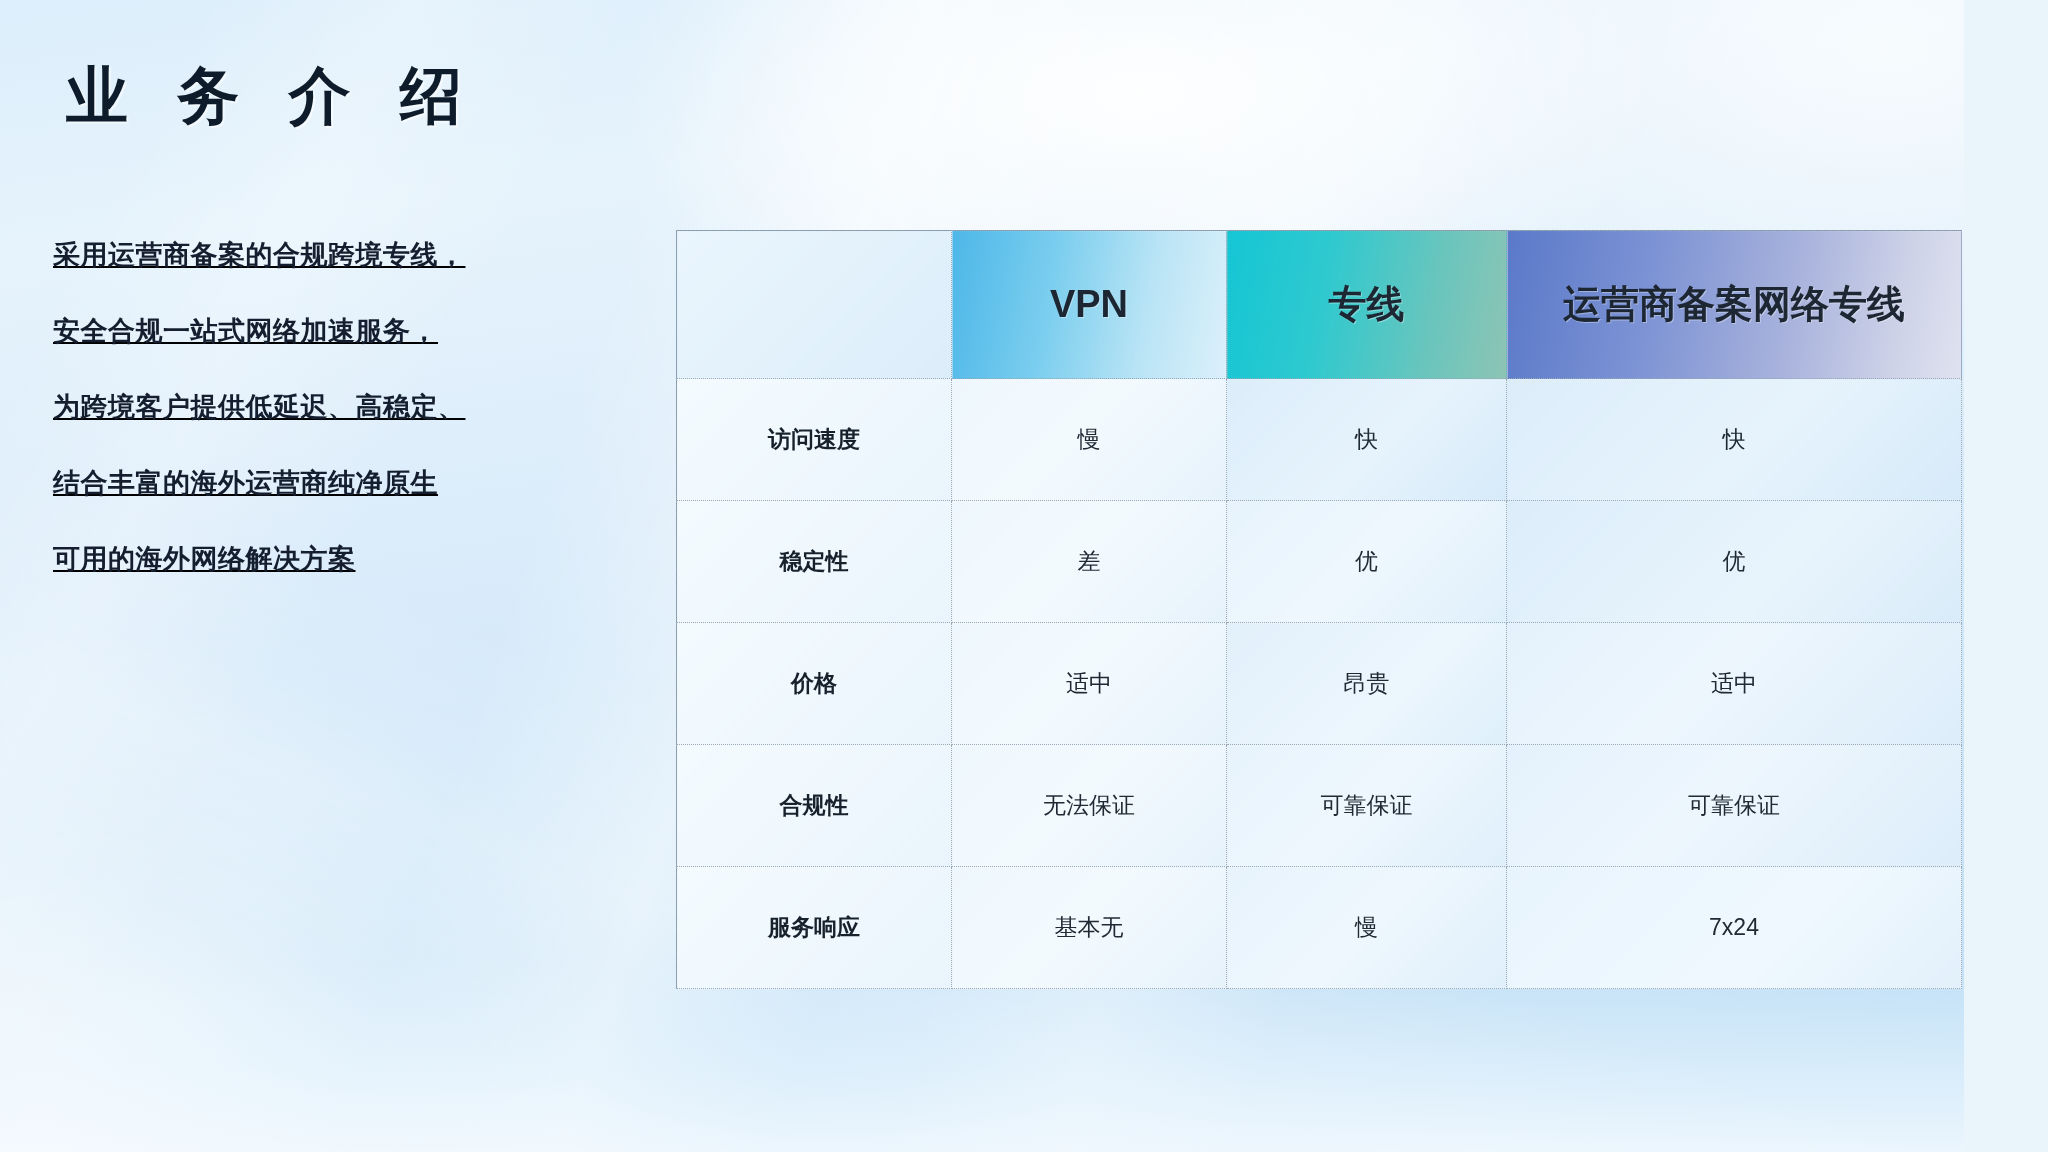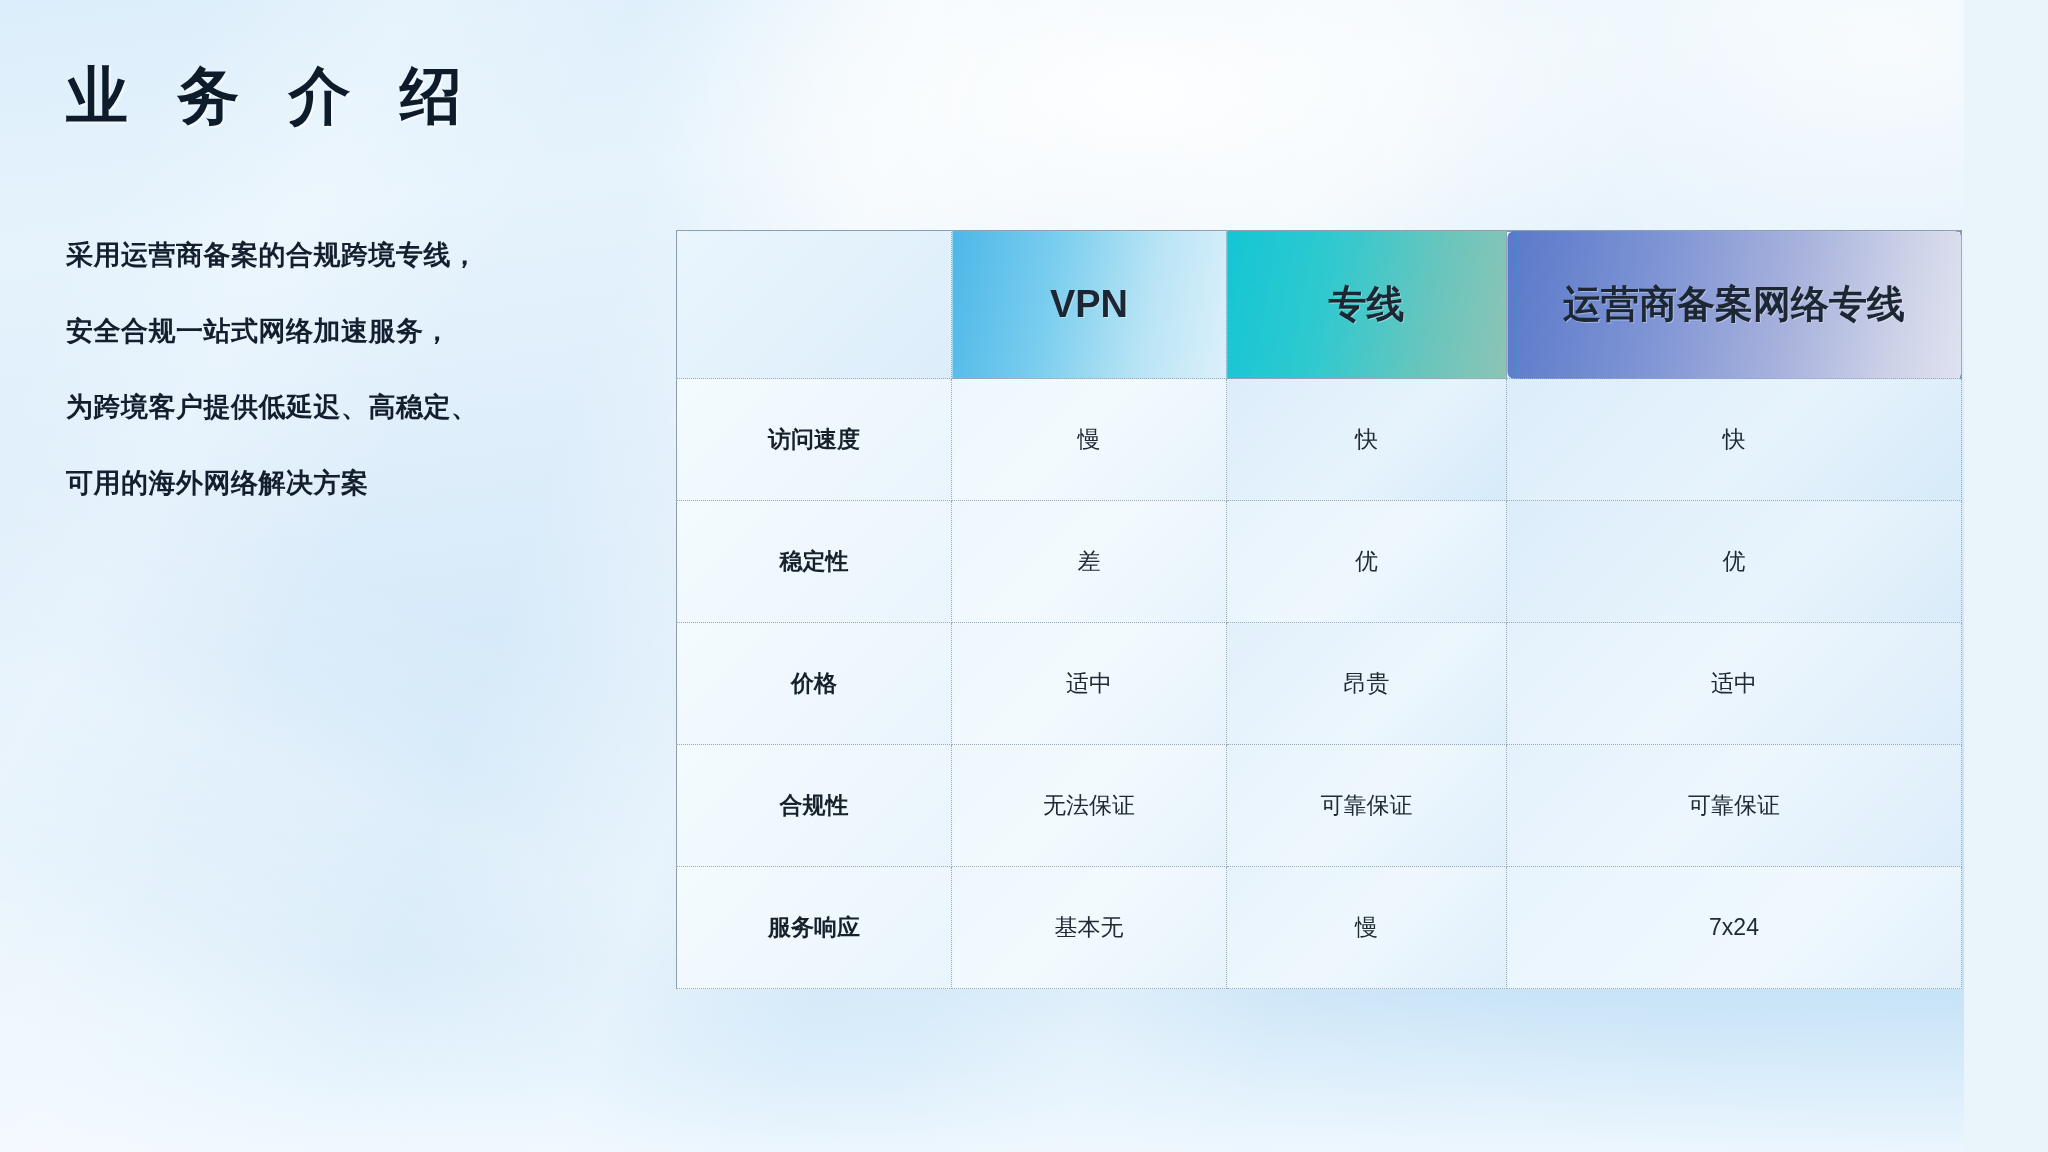--- a/index.html
+++ b/index.html
@@ -58,23 +58,24 @@
     color: #0d1b2a;
     letter-spacing: 16px;
     line-height: 1.1;
     text-shadow: 2px 2px 0 rgba(255,255,255,0.55);
     white-space: nowrap;
   }
 
   
   #intro {
     position: absolute;
-    left: 66px;
+    left: 53px;
     top: 242px;
     width: 570px;
+    text-decoration: underline;
   }
   .intro-line {
     font-size: 27px;
     font-weight: bold;
     color: #141e2e;
     line-height: 1.0;
     margin-bottom: 49px;
     letter-spacing: 0.5px;
     white-space: nowrap;
   }
@@ -115,21 +116,20 @@
   }
   th.h-vpn {
     background: linear-gradient(100deg, #4db7e8 0%, #79cdee 35%, #b9e4f5 70%, #dcf0fb 100%);
   }
   th.h-line {
     background: linear-gradient(100deg, #14c6d4 0%, #2fc9cf 35%, #69c5bd 72%, #8dc4b4 100%);
   }
   th.h-ops {
     background: linear-gradient(100deg, #5a79c9 0%, #7d93d4 32%, #a8b2dc 62%, #cdd2e8 85%, #dfe2ef 100%);
     font-size: 36px;
-    border-radius: 8px;
   }
 
   
   #cmp-table tbody tr { height: 122px; }
   #cmp-table tbody td {
     font-size: 23px;
     color: #202a35;
     font-weight: normal;
   }
   #cmp-table tbody td.rowhead {
@@ -154,20 +154,21 @@
 
   <div id="streaks"></div>
   <div id="bottom-glow"></div>
 
   <div id="title">业 务 介 绍</div>
 
   <div id="intro">
     <div class="intro-line">采用运营商备案的合规跨境专线，</div>
     <div class="intro-line">安全合规一站式网络加速服务，</div>
     <div class="intro-line">为跨境客户提供低延迟、高稳定、</div>
+    <div class="intro-line">结合丰富的海外运营商纯净原生</div>
     <div class="intro-line">可用的海外网络解决方案</div>
   </div>
 
   <table id="cmp-table">
     <colgroup>
       <col class="c0">
         <col class="c1">
         <col class="c2">
         <col class="c3">
     </colgroup>

